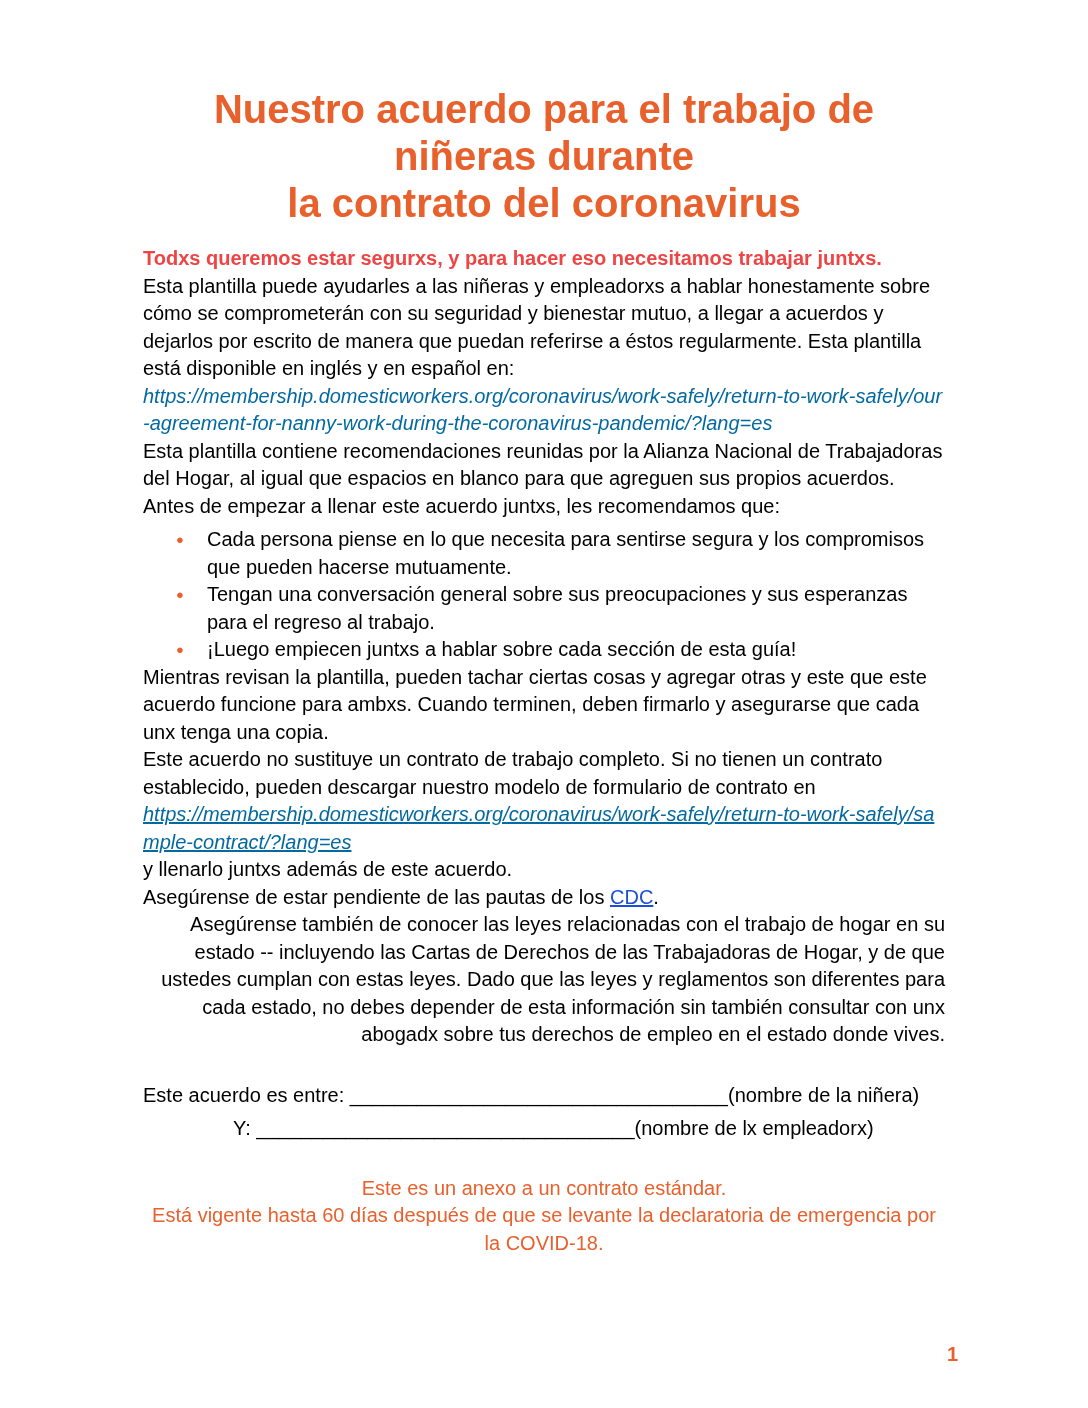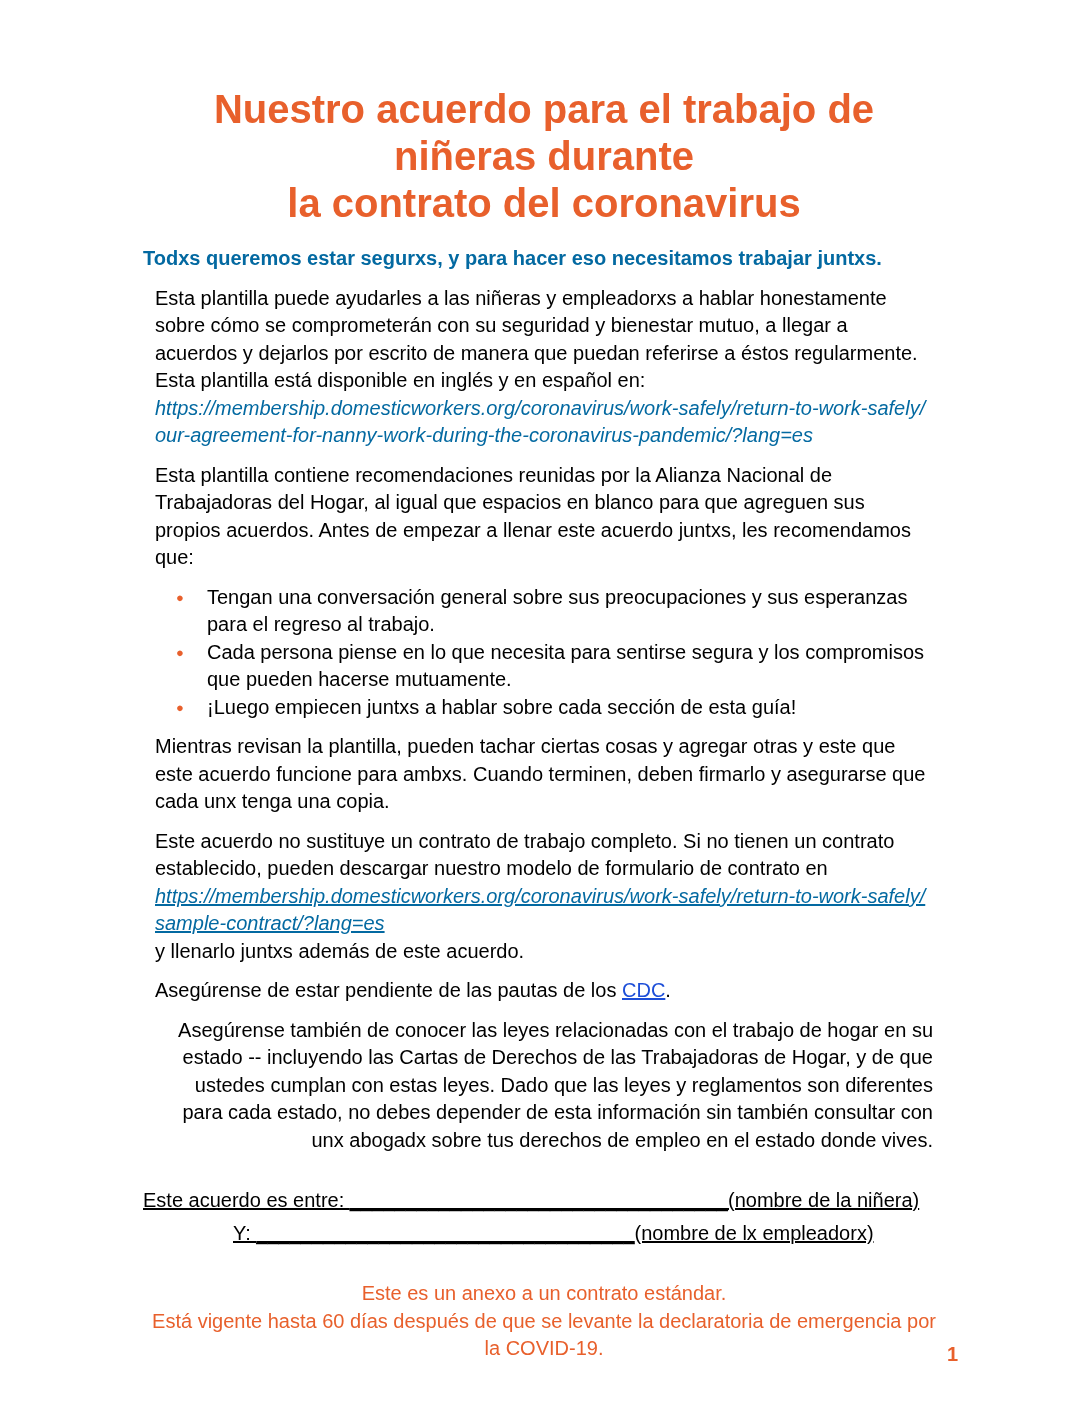--- a/index.html
+++ b/index.html
@@ -20,23 +20,23 @@
     margin: 0;
     font-size: 40px;
     line-height: 47px;
     font-weight: bold;
     text-align: center;
     color: #E8602C;
   }
   .lead {
     margin: 18px 0 0 0;
     font-weight: bold;
-    color: #0369a1;
+    color: #ef4444;
   }
-  p.body-para { margin: 12px; }
+  p.body-para { margin: 0; }
   .mt-para1   { margin-top: 20px; }
   .mt-para2   { margin-top: 12px; }
   .mt-para3   { margin-top: 8px; }
   .mt-para4   { margin-top: 20px; }
   .mt-cdc     { margin-top: 12px; }
   .mt-laws    { margin-top: 14px; text-align: right; }
   .olink {
     color: #0369a1;
     font-style: italic;
     text-decoration: none;
@@ -62,21 +62,21 @@
     left: 33px;
     top: 0;
     color: #E8602C;
     font-size: 13px;
     line-height: 27.5px;
   }
   .parties {
     margin-top: 30px;
     line-height: 33px;
   }
-  .parties .row { white-space: nowrap; text-decoration: underline; }
+  .parties .row { white-space: nowrap; }
   .parties .row2 { padding-left: 90px; }
   .notice {
     margin-top: 30px;
     text-align: center;
     font-weight: normal;
     color: #E8602C;
   }
   .notice p { margin: 0; }
   .page-number {
     position: absolute;
@@ -93,38 +93,38 @@
 
   <h1 class="doc-title"><span>Nuestro acuerdo para el trabajo de niñeras durante</span><br><span>la contrato del coronavirus</span></h1>
 
   <p class="lead">Todxs queremos estar segurxs, y para hacer eso necesitamos trabajar juntxs.</p>
 
   <p class="body-para mt-para1"><span>Esta plantilla puede ayudarles a las niñeras y empleadorxs a hablar honestamente sobre cómo se comprometerán con su seguridad y bienestar mutuo, a llegar a acuerdos y dejarlos por escrito de manera que puedan referirse a éstos regularmente. Esta plantilla está disponible en inglés y en español en:</span><a class="olink" href="#">https://membership.domesticworkers.org/coronavirus/work-safely/return-to-work-safely/our-agreement-for-nanny-work-during-the-coronavirus-pandemic/?lang=es</a></p>
 
   <p class="body-para mt-para2">Esta plantilla contiene recomendaciones reunidas por la Alianza Nacional de Trabajadoras del Hogar, al igual que espacios en blanco para que agreguen sus propios acuerdos. Antes de empezar a llenar este acuerdo juntxs, les recomendamos que:</p>
 
   <ul class="bullets">
+    <li>Cada persona piense en lo que necesita para sentirse segura y los compromisos que pueden hacerse mutuamente.</li>
     <li>Tengan una conversación general sobre sus preocupaciones y sus esperanzas para el regreso al trabajo.</li>
-    <li>Cada persona piense en lo que necesita para sentirse segura y los compromisos que pueden hacerse mutuamente.</li>
     <li>¡Luego empiecen juntxs a hablar sobre cada sección de esta guía!</li>
   </ul>
 
   <p class="body-para mt-para3">Mientras revisan la plantilla, pueden tachar ciertas cosas y agregar otras y este que este acuerdo funcione para ambxs. Cuando terminen, deben firmarlo y asegurarse que cada unx tenga una copia.</p>
 
   <p class="body-para mt-para4"><span>Este acuerdo no sustituye un contrato de trabajo completo. Si no tienen un contrato establecido, pueden descargar nuestro modelo de formulario de contrato en</span><a class="olink underlined" href="#">https://membership.domesticworkers.org/coronavirus/work-safely/return-to-work-safely/sample-contract/?lang=es</a><span>y llenarlo juntxs además de este acuerdo.</span></p>
 
   <p class="body-para mt-cdc"><span>Asegúrense de estar pendiente de las pautas de los </span><a class="bluelink" href="#">CDC</a><span>.</span></p>
 
   <p class="body-para mt-laws">Asegúrense también de conocer las leyes relacionadas con el trabajo de hogar en su estado -- incluyendo las Cartas de Derechos de las Trabajadoras de Hogar, y de que ustedes cumplan con estas leyes. Dado que las leyes y reglamentos son diferentes para cada estado, no debes depender de esta información sin también consultar con unx abogadx sobre tus derechos de empleo en el estado donde vives.</p>
 
   <div class="parties">
     <div class="row"><span>Este acuerdo es entre: </span><span>__________________________________</span><span>(nombre de la niñera)</span></div>
     <div class="row row2"><span>Y: </span><span>__________________________________</span><span>(nombre de lx empleadorx)</span></div>
   </div>
 
   <div class="notice">
     <p>Este es un anexo a un contrato estándar.</p>
-    <p>Está vigente hasta 60 días después de que se levante la declaratoria de emergencia por la COVID-19.</p>
+    <p>Está vigente hasta 60 días después de que se levante la declaratoria de emergencia por la COVID-18.</p>
   </div>
 
   <div class="page-number">1</div>
 
 </div>
 
 </body></html>

